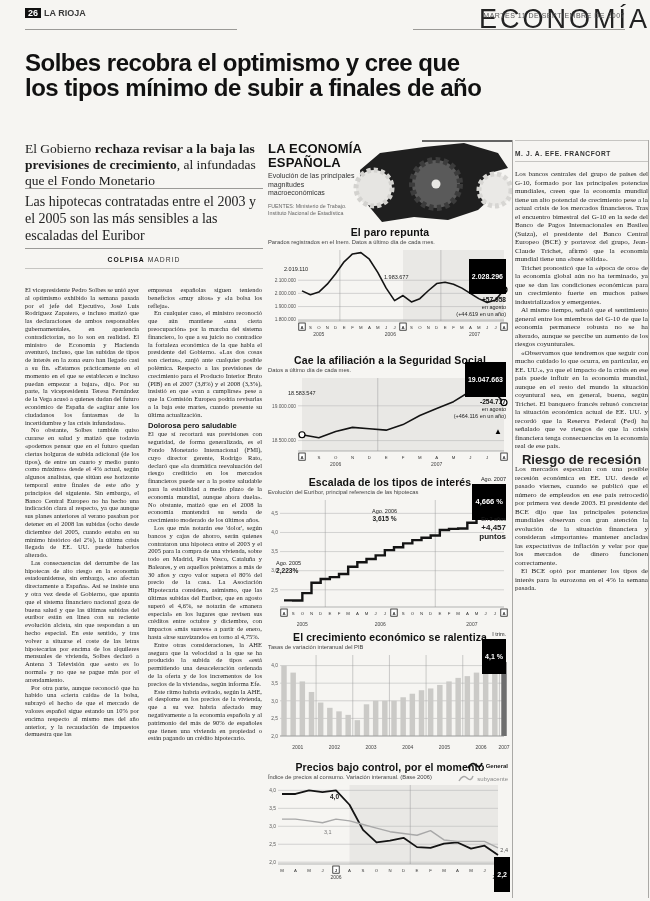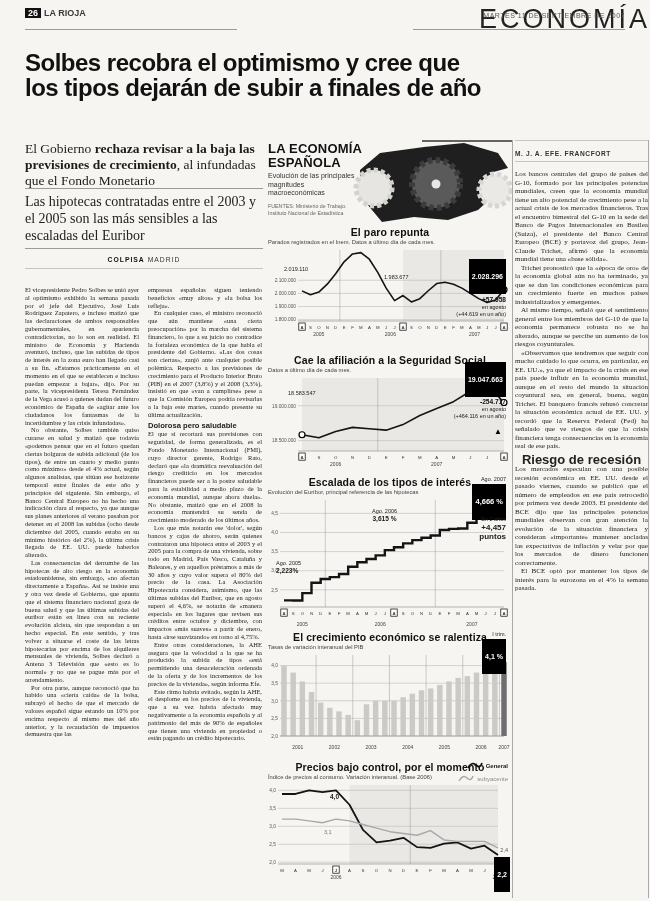--- a/index.html
+++ b/index.html
@@ -57,21 +57,21 @@
   <div class="abs hdr-brand">
     <span class="pagenum">26</span><span>LA RIOJA</span>
   </div>
   <div class="abs section">ECONOMÍA</div>
   <div class="abs hdr-date">MARTES 11 DE SEPTIEMBRE DE 2007</div>
   <div class="abs hrule" style="left:25px;top:29px;width:212px;"></div>
   <div class="abs hrule" style="left:413px;top:29px;width:212px;"></div>
 
   <h1 class="abs headline" style="margin:0;">
     <span>Solbes recobra el optimismo y cree que</span><br>
-    <span>los tipos dejarán de subir a finales de año</span>
+    <span>los tipos mínimo de subir a finales de año</span>
   </h1>
 
   <div class="abs dek1">
     <span>El Gobierno </span><b>rechaza revisar a la baja las previsiones de crecimiento</b><span>, al infundadas que el Fondo Monetario</span>
   </div>
   <div class="abs hrule" style="left:25px;top:188px;width:238px;"></div>
   <div class="abs dek2">Las hipotecas contratadas entre el 2003 y el 2005 son las más sensibles a las escaladas del Euribor</div>
   <div class="abs hrule" style="left:25px;top:248px;width:238px;"></div>
   <div class="abs byline">
     <b>COLPISA</b><span> MADRID</span>

